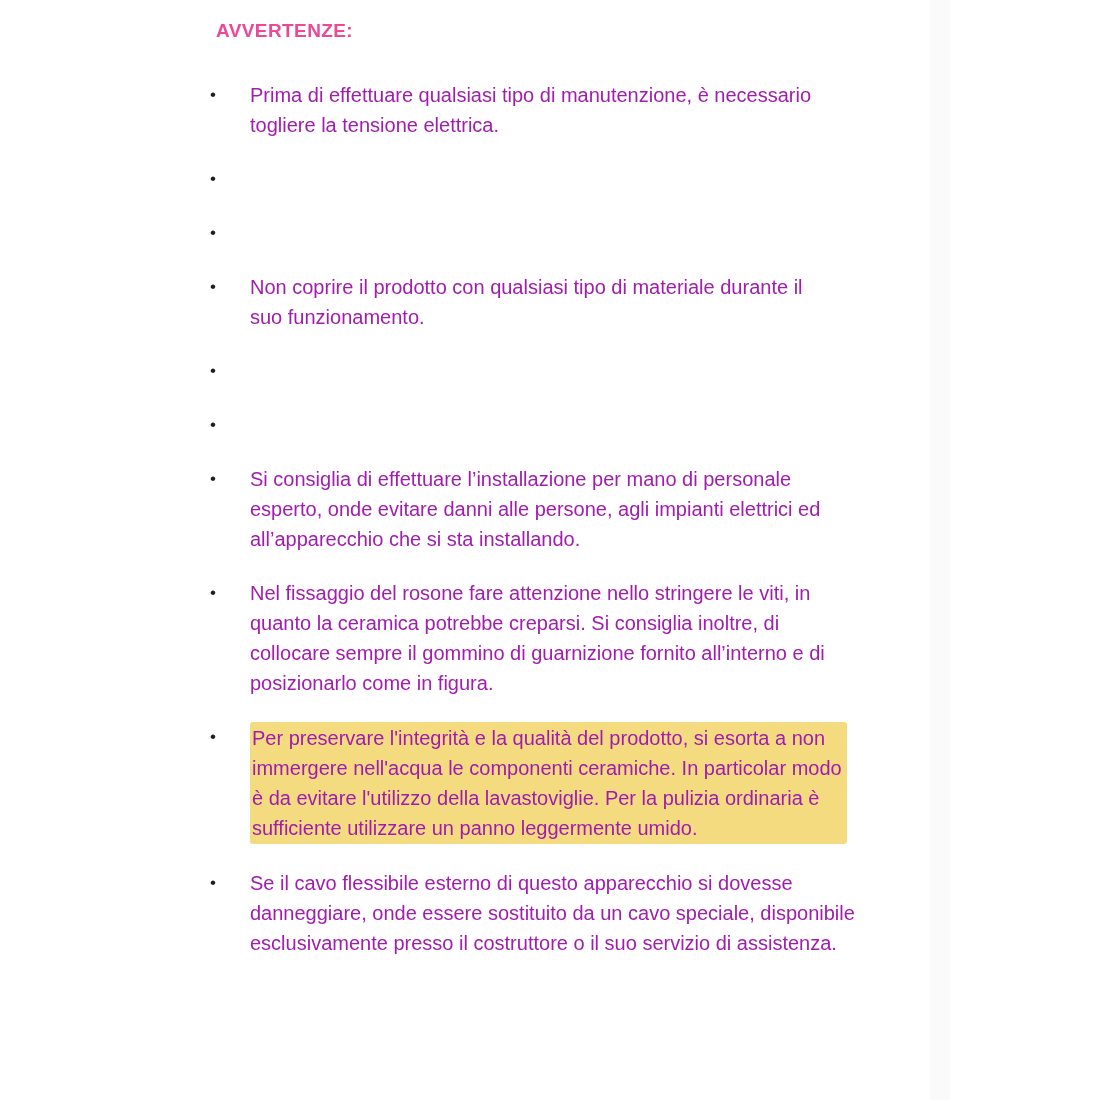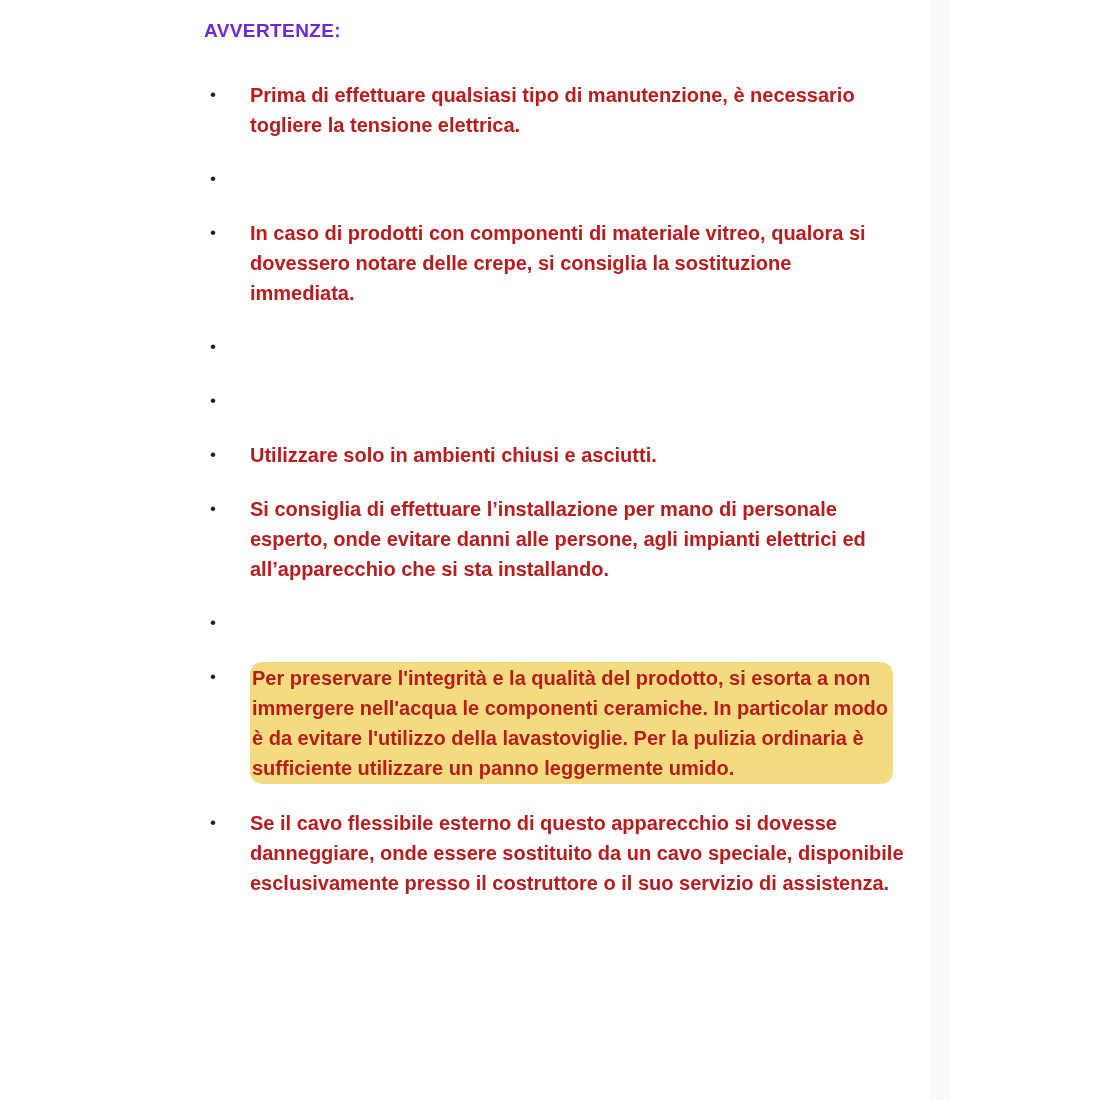--- a/index.html
+++ b/index.html
@@ -30,26 +30,26 @@
     height: 1100px;
     background: #fafafa;
   }
   .content {
     position: absolute;
     left: 204px;
     top: 16px;
     width: 770px;
   }
   .doc-title {
-    margin: 0 0 34px 0;
+    margin: 0 0 34px 12px;
     font-size: 19px;
     font-weight: 700;
     letter-spacing: 0.4px;
     line-height: 30px;
-    color: #6d28d9;
+    color: #ec4899;
   }
   ul.warning-list {
     margin: 0;
     padding: 0;
     list-style: none;
     width: 770px;
   }
   ul.warning-list li {
     display: flex;
     align-items: flex-start;
@@ -62,30 +62,29 @@
     box-sizing: content-box;
     font-size: 17px;
     line-height: 30px;
     color: #1f1f1f;
     user-select: none;
   }
   .bullet-text {
     font-size: 20px;
     line-height: 30px;
     white-space: pre-line;
-    color: #b91c1c;
+    color: #a21caf;
     max-width: 720px;
-    font-weight: bold;
   }
   .bullet-text.highlight {
     background: #f5db80;
     -webkit-box-decoration-break: clone;
     box-decoration-break: clone;
     padding: 1px 5px 1px 2px;
-    border-radius: 12px;
+    border-radius: 3px;
   }
 </style>
 </head>
 <body>
 
 <div class="page">
   <div class="edge-band"></div>
 
   <div class="content">
     <h1 class="doc-title">AVVERTENZE:</h1>
@@ -96,47 +95,49 @@
     <span class="bullet-text">Prima di effettuare qualsiasi tipo di manutenzione, è necessario
 togliere la tensione elettrica.</span>
   </li>
 
   <li>
     <span class="bullet-marker">•</span>
   </li>
 
   <li>
     <span class="bullet-marker">•</span>
-    <span class="bullet-text">In caso di prodotti con componenti di materiale vitreo, qualora si
-dovessero notare delle crepe, si consiglia la sostituzione
-immediata.</span>
+  </li>
+
+  <li>
+    <span class="bullet-marker">•</span>
+    <span class="bullet-text">Non coprire il prodotto con qualsiasi tipo di materiale durante il
+suo funzionamento.</span>
   </li>
 
   <li>
     <span class="bullet-marker">•</span>
   </li>
 
   <li>
     <span class="bullet-marker">•</span>
   </li>
 
   <li>
     <span class="bullet-marker">•</span>
-    <span class="bullet-text">Utilizzare solo in ambienti chiusi e asciutti.</span>
-  </li>
-
-  <li>
-    <span class="bullet-marker">•</span>
     <span class="bullet-text">Si consiglia di effettuare l’installazione per mano di personale
 esperto, onde evitare danni alle persone, agli impianti elettrici ed
 all’apparecchio che si sta installando.</span>
   </li>
 
   <li>
     <span class="bullet-marker">•</span>
+    <span class="bullet-text">Nel fissaggio del rosone fare attenzione nello stringere le viti, in
+quanto la ceramica potrebbe creparsi. Si consiglia inoltre, di
+collocare sempre il gommino di guarnizione fornito all’interno e di
+posizionarlo come in figura.</span>
   </li>
 
   <li>
     <span class="bullet-marker">•</span>
     <span class="bullet-text highlight" style="background: rgb(245, 219, 128);">Per preservare l'integrità e la qualità del prodotto, si esorta a non
 immergere nell'acqua le componenti ceramiche. In particolar modo
 è da evitare l'utilizzo della lavastoviglie. Per la pulizia ordinaria è
 sufficiente utilizzare un panno leggermente umido.</span>
   </li>
 

